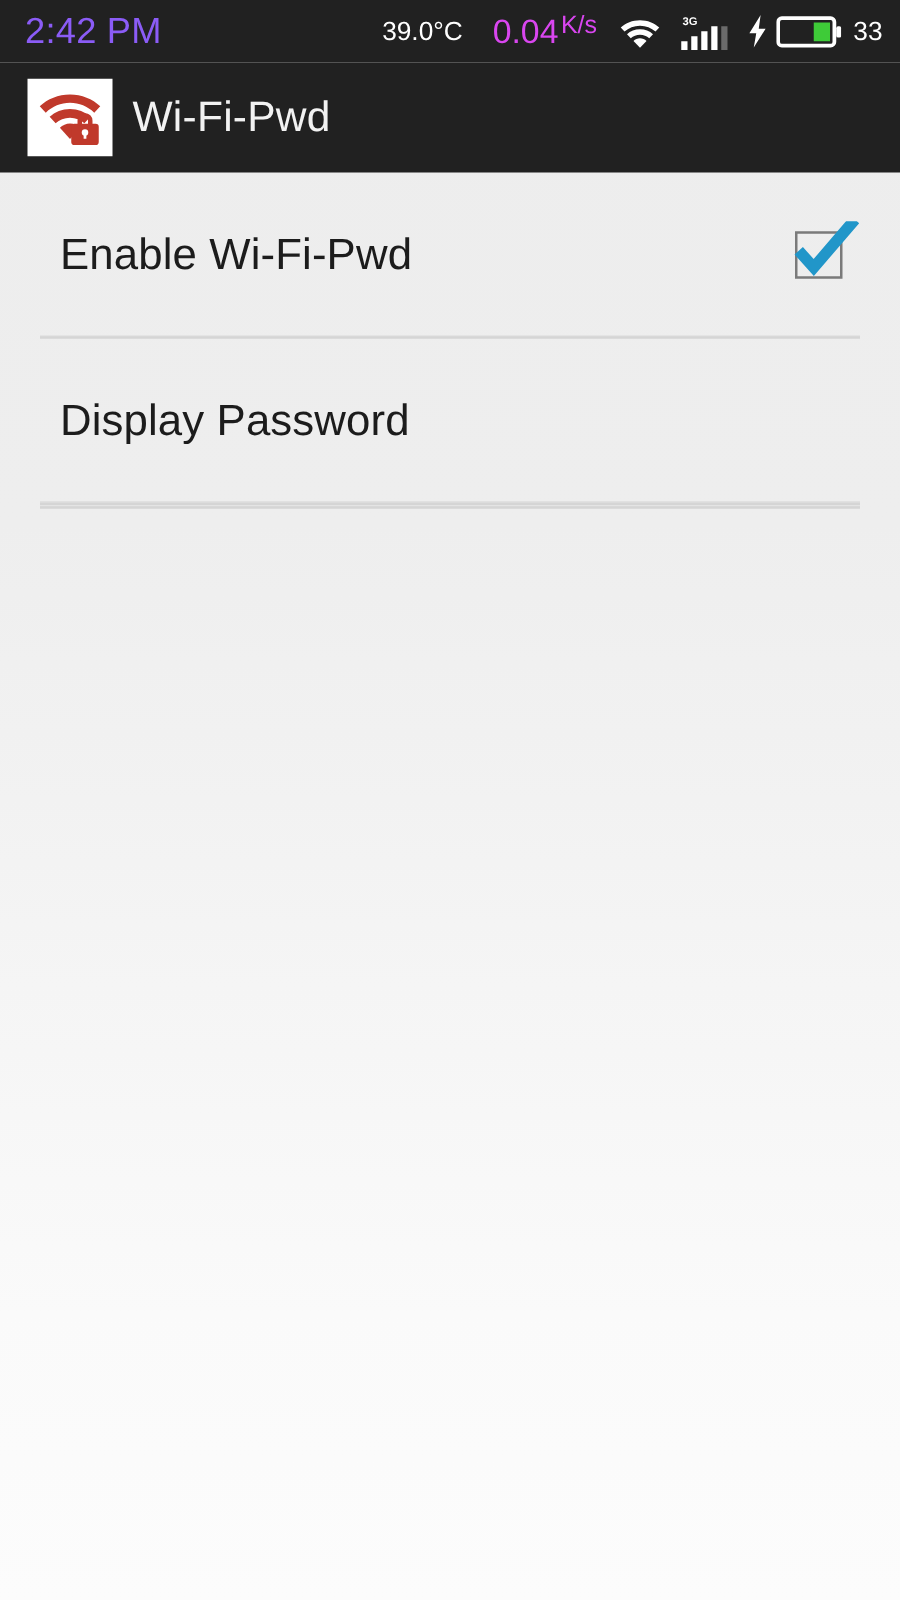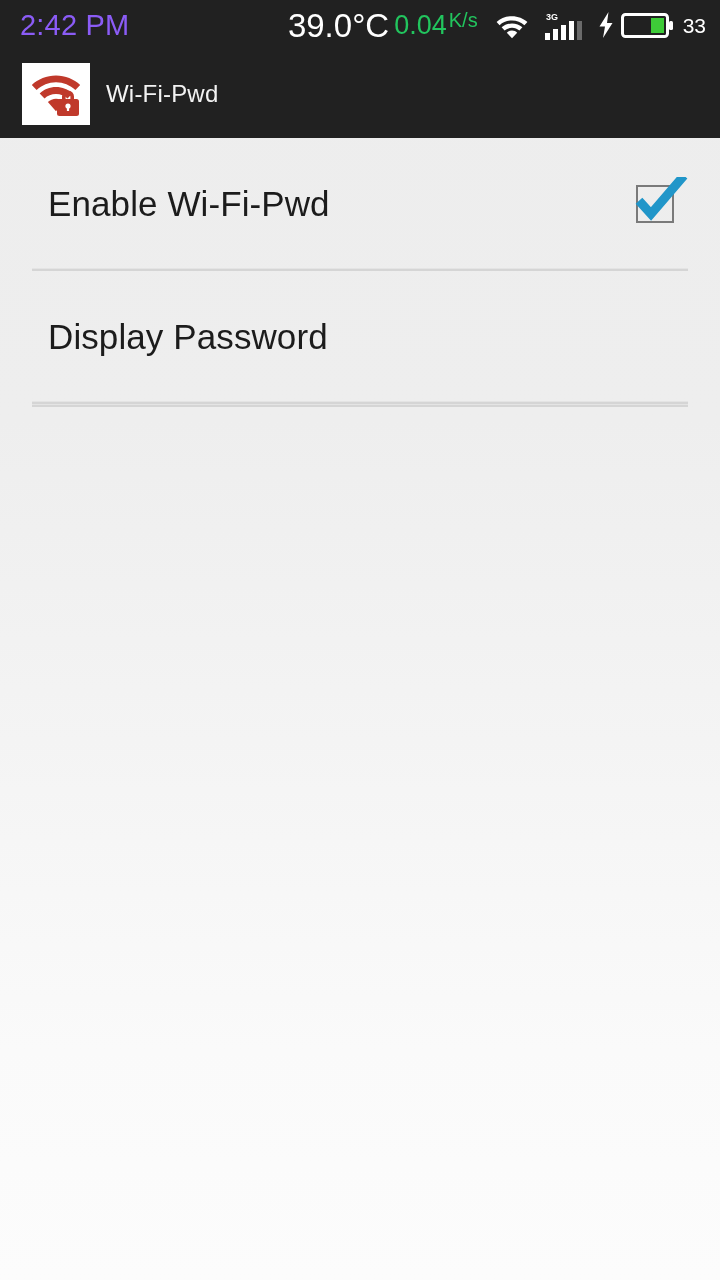--- a/index.html
+++ b/index.html
@@ -45,29 +45,29 @@
     white-space: nowrap;
   }
   .status-right {
     margin-left: auto;
     display: flex;
     align-items: center;
     gap: 0px;
   }
   .status-temp {
     color: #ffffff;
-    font-size: 33px;
-    line-height: 1;
-    white-space: nowrap;
-    margin-right: 5px;
+    font-size: 21px;
+    line-height: 1;
+    white-space: nowrap;
+    margin-right: 24px;
   }
   .status-netspeed {
     display: flex;
     align-items: flex-start;
-    color: #22c55e;
+    color: #d946ef;
     font-size: 27px;
     line-height: 1;
     white-space: nowrap;
     margin-right: 16px;
   }
   .netspeed-unit {
     font-size: 20px;
     line-height: 1;
     margin-left: 2px;
     position: relative;
@@ -101,21 +101,21 @@
     height: 62px;
     background: #ffffff;
     display: flex;
     align-items: center;
     justify-content: center;
     flex: none;
   }
   .app-icon svg { display: block; }
   .app-title {
     color: #f2f2f2;
-    font-size: 24px;
+    font-size: 34px;
     line-height: 1;
     margin-left: 16px;
     letter-spacing: 0.2px;
     white-space: nowrap;
   }
 
   
   .pref-list {
     position: absolute;
     top: 138px; left: 0;

